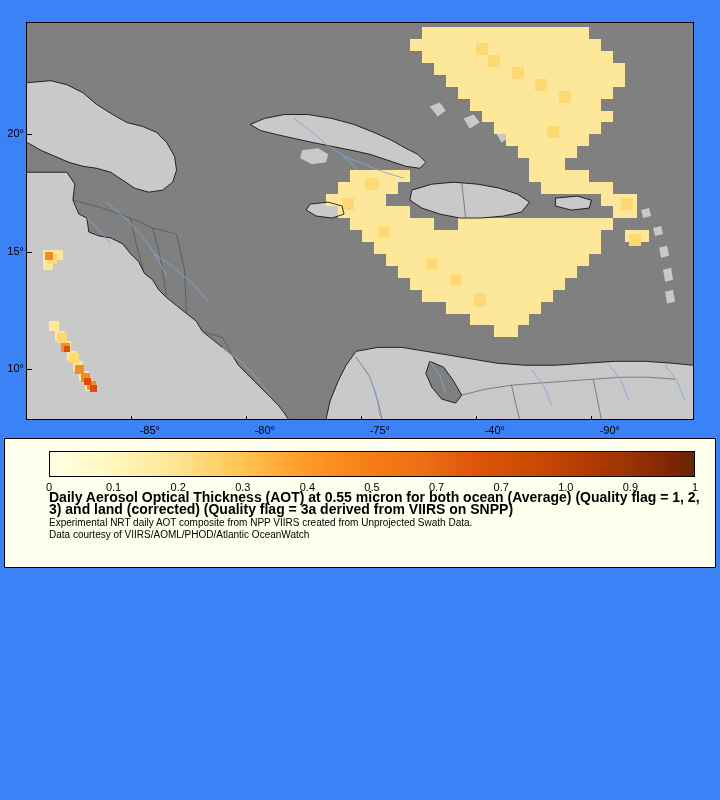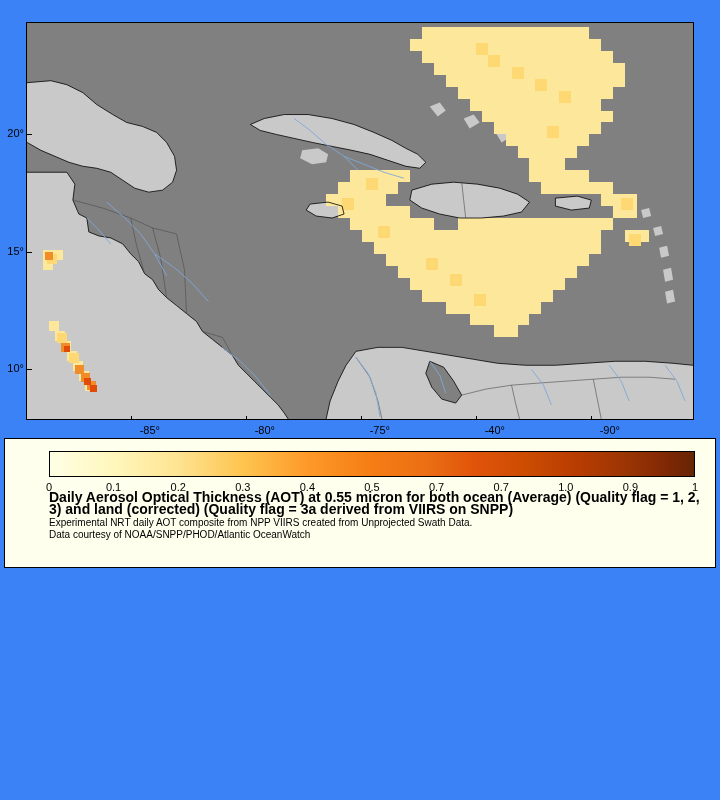--- a/index.html
+++ b/index.html
@@ -657,17 +657,17 @@
       <div class="cb-tick-label" style="left:90%;">0.9</div>
       <div class="cb-tick-label" style="left:100%;">1</div>
     </div>
 
     <div id="legend-text">
       <div id="legend-title">
         <span>Daily Aerosol Optical Thickness (AOT) at 0.55 micron for both ocean (Average) (Quality flag = 1,</span>
         <span>2, 3) and land (corrected) (Quality flag = 3a derived from VIIRS on SNPP)</span>
       </div>
       <p class="legend-sub">Experimental NRT daily AOT composite from NPP VIIRS created from Unprojected Swath Data.</p>
-      <p class="legend-sub">Data courtesy of NOAA/SNPP/PHOD/Atlantic OceanWatch</p>
+      <p class="legend-sub">Data courtesy of VIIRS/AOML/PHOD/Atlantic OceanWatch</p>
     </div>
   </div>
 
 </div>
 
 </body></html>

